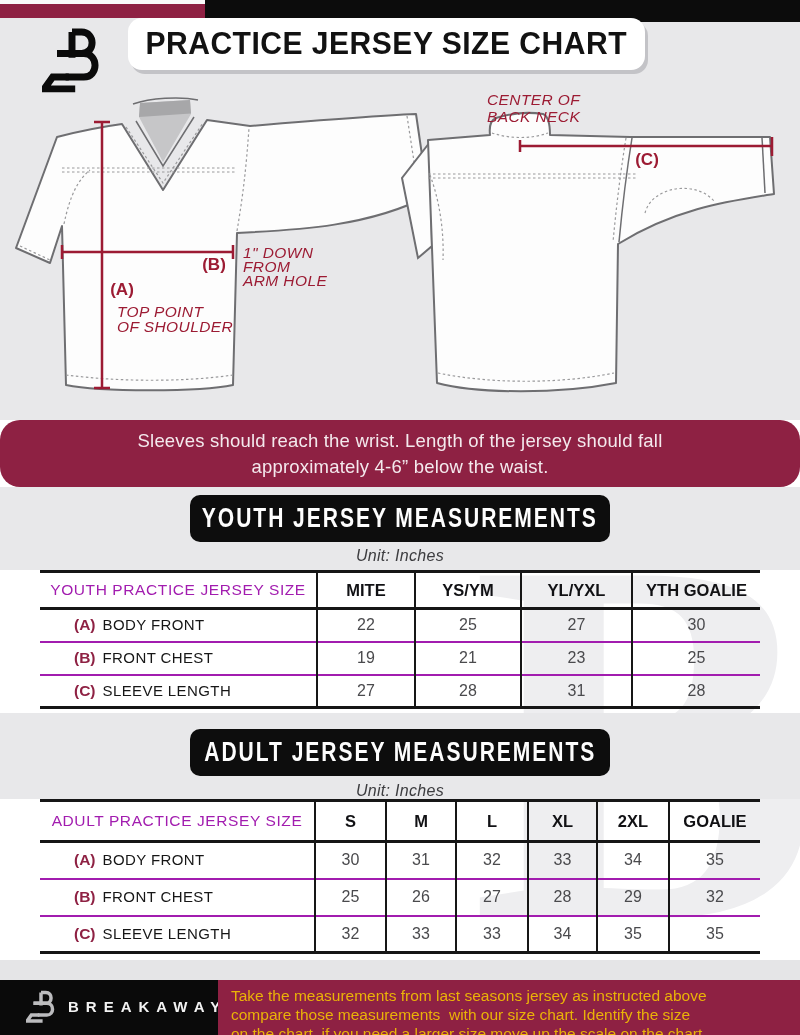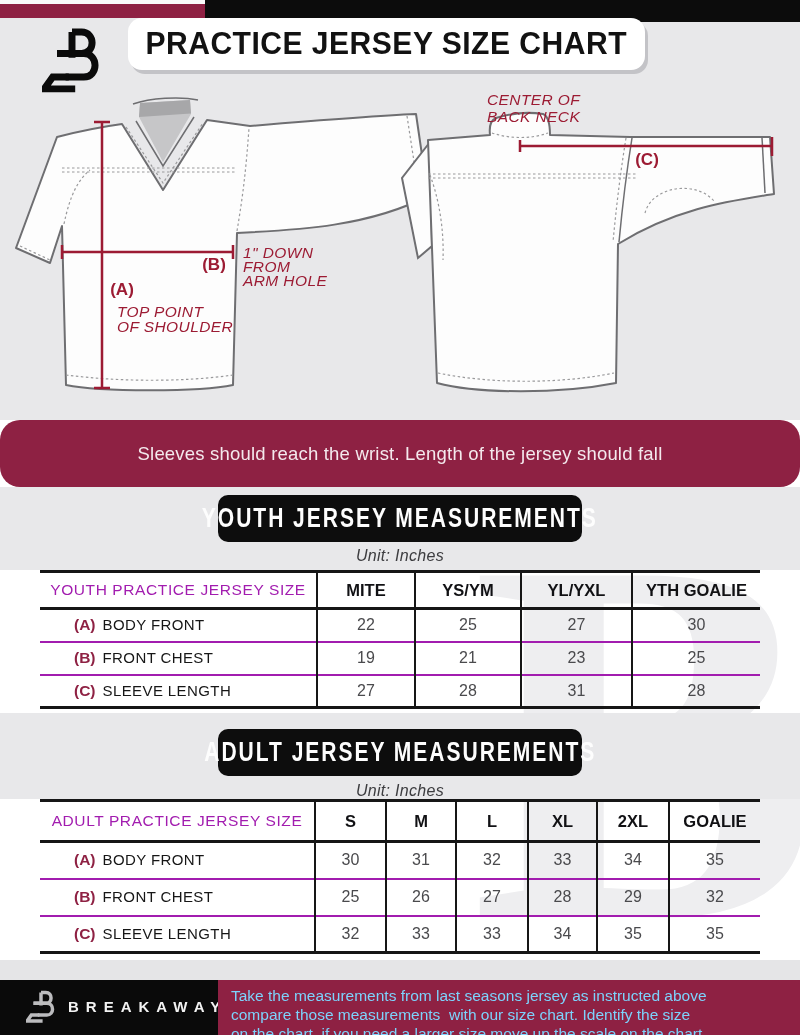--- a/index.html
+++ b/index.html
@@ -53,21 +53,21 @@
   .lower { position:relative; width:800px; height:491px; background:#ffffff; }
   .watermark {
     position:absolute; right:-18px; top:46px; z-index:0;
     font-size:520px; font-weight:700; color:#eeeef0; line-height:.8;
     font-family:"Liberation Serif", serif; user-select:none;
   }
   .band { position:relative; z-index:1; width:800px; background:#e8e8ea; }
   .band.youth-head { height:83px; }
   .band.adult-head { height:86px; }
   .banner {
-    width:364px; height:47px; margin:0 auto; background:#0d0d0d; border-radius:10px;
+    width:420px; height:47px; margin:0 auto; background:#0d0d0d; border-radius:10px;
     display:flex; align-items:center; justify-content:center;
   }
   .youth-head .banner { transform:translateY(8px); }
   .adult-head .banner { transform:translateY(16px); }
   .banner span {
     color:#fdfdfd; font-weight:700; font-size:27px; letter-spacing:2.5px;
     transform:scaleX(.78); white-space:nowrap;
   }
   .unit {
     text-align:center; font-style:italic; font-size:16px; color:#3c3c3f; letter-spacing:.3px;
@@ -108,21 +108,21 @@
   .f-black {
     width:218px; height:57px; background:#0a0a0a; flex:none;
     display:flex; align-items:center; padding-left:26px;
   }
   .f-logo { width:30px; height:36px; color:#bcbcbe; flex:none; }
   .f-brand {
     color:#f2f2f2; font-weight:700; font-size:15px; letter-spacing:7px; margin-left:12px;
     white-space:nowrap;
   }
   .f-maroon {
-    flex:1; background:#8e2143; color:#7dd3fc; font-size:15.5px; line-height:19px;
+    flex:1; background:#8e2143; color:#eab308; font-size:15.5px; line-height:19px;
     padding:8px 0 0 13px;
   }
   .f-maroon div { white-space:pre; }
 </style>
 </head>
 <body>
 
 <svg width="0" height="0" style="position:absolute">
   <symbol id="blogo" viewBox="0 0 56 64">
     <g stroke="currentColor" stroke-width="6.5" fill="none">
@@ -204,20 +204,21 @@
         <path d="M520,60 V72 M520,66 H772 M772,57 V76" stroke="#9c1b33" stroke-width="2.5" fill="none"></path>
         <text class="dg-note" x="487" y="25">CENTER OF</text>
         <text class="dg-note" x="487" y="42">BACK NECK</text>
         <text class="dg-key" x="647" y="85" text-anchor="middle">(C)</text>
       </g>
     </svg>
   </header>
 
   <div class="notice">
     <div>Sleeves should reach the wrist. Length of the jersey should fall</div>
+    <div>approximately 4-6” below the waist.</div>
   </div>
 
   <div class="lower">
     <div class="watermark">B</div>
 
     <div class="band youth-head">
       <div class="banner">
         <span>YOUTH JERSEY MEASUREMENTS</span>
       </div>
       <div class="unit">Unit: Inches</div>

